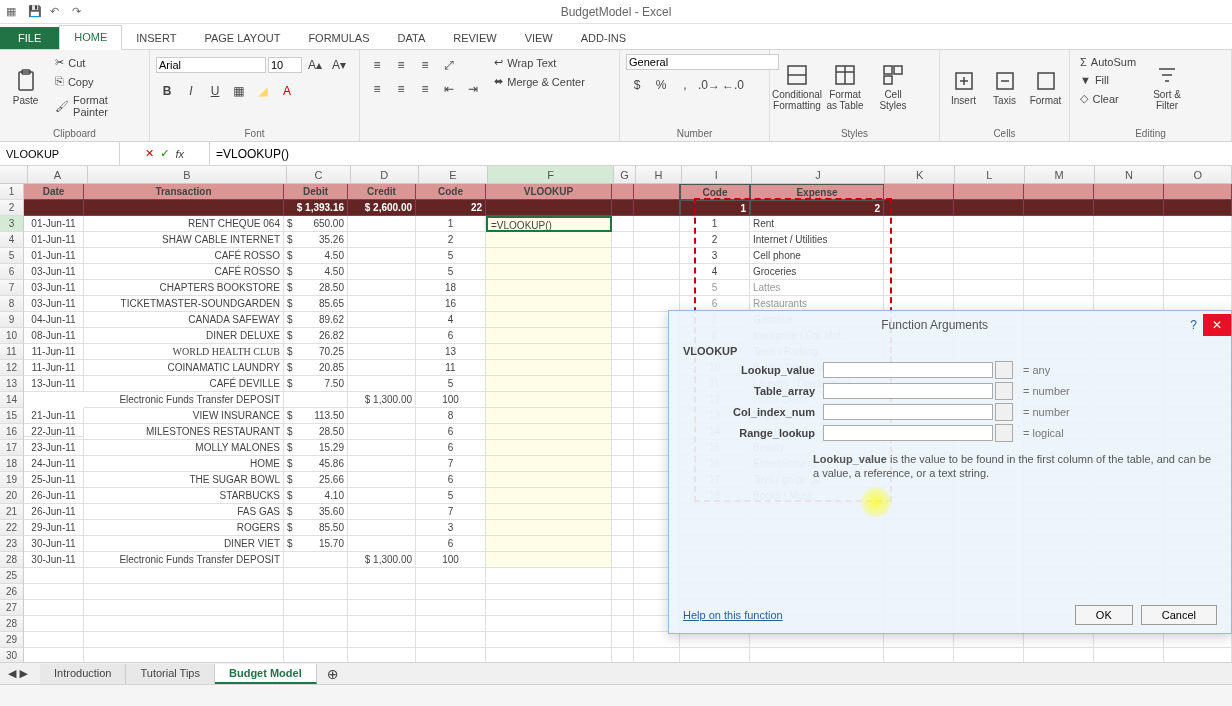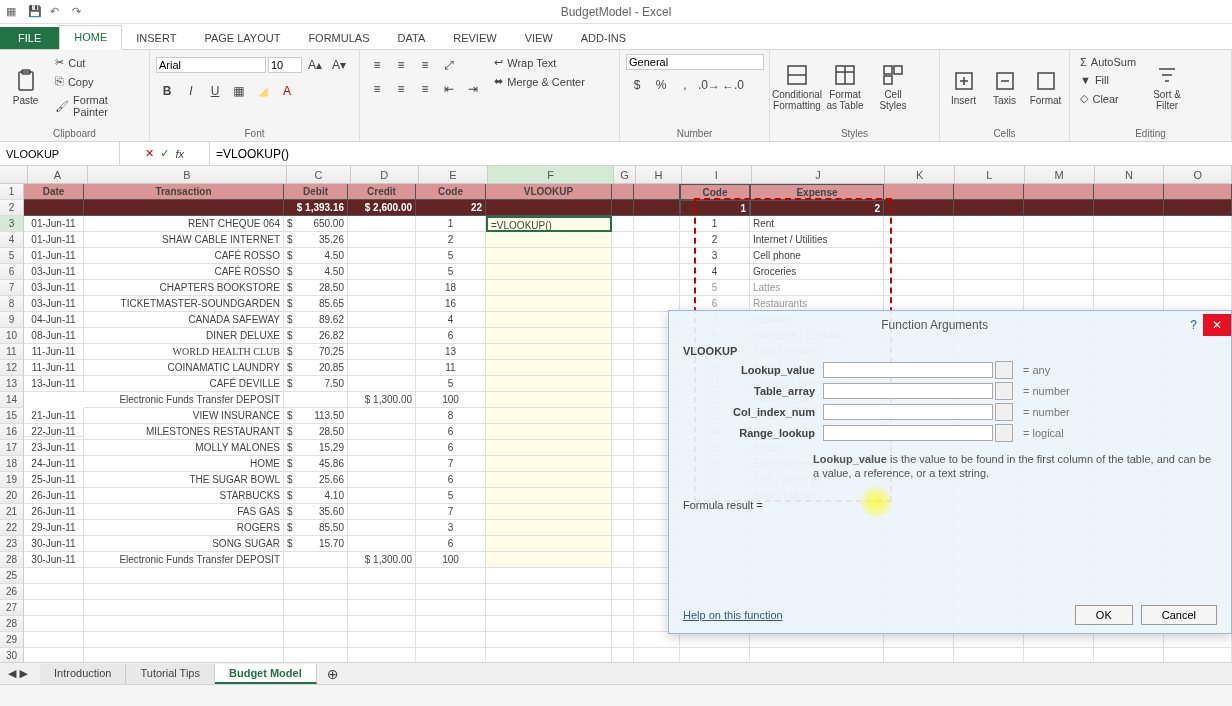--- a/index.html
+++ b/index.html
@@ -166,21 +166,21 @@
         <div class="smallbtn">
             <span>⬌</span>
             <span>Merge &amp; Center</span>
           </div>
       </div>
     </div>
   </div>
 
   <div class="group" style="width:150px">
     <div class="group-body vstack" style="gap:4px">
-      <input class="combo" style="width: 138px;" value="General">
+      <input class="combo" style="width: 153px;" value="General">
       <div class="hstack">
         <span class="toolbtn">$</span>
         <span class="toolbtn">%</span>
         <span class="toolbtn">,</span>
         <span class="toolbtn">.0→</span>
         <span class="toolbtn">←.0</span>
       </div>
     </div>
     <div class="group-label">Number</div>
   </div>
@@ -707,21 +707,21 @@
           <div class="cell" style="width: 70px;"></div>
           <div class="cell" style="width: 134px;"></div>
           <div class="cell" style="width: 70px;"></div>
           <div class="cell" style="width: 70px;"></div>
           <div class="cell" style="width: 70px;"></div>
           <div class="cell" style="width: 70px;"></div>
           <div class="cell" style="width: 68px;"></div>
         </div>
         <div class="row">
           <div class="cell ta-c" style="width: 60px;">30-Jun-11</div>
-          <div class="cell ta-r" style="width: 200px;">SONG SUGAR</div>
+          <div class="cell ta-r" style="width: 200px;">DINER VIET</div>
           <div class="cell ta-r" style="width: 64px;"><span style="float:left">$</span>15.70</div>
           <div class="cell ta-r" style="width: 68px;"></div>
           <div class="cell ta-c" style="width: 70px;">6</div>
           <div class="cell fcell" style="width: 126px;"></div>
           <div class="cell" style="width: 22px;"></div>
           <div class="cell" style="width: 46px;"></div>
           <div class="cell" style="width: 70px;"></div>
           <div class="cell" style="width: 134px;"></div>
           <div class="cell" style="width: 70px;"></div>
           <div class="cell" style="width: 70px;"></div>
@@ -905,21 +905,20 @@
         <div class="dlg-row">
           <span class="lbl">Range_lookup</span>
           <input style="">
           <span class="refbtn"></span>
           <span class="eq">=   logical</span>
         </div>
       </div>
     <div class="dialog-desc" style="padding-left:130px">
       <b>Lookup_value</b><span> is the value to be found in the first column of the table, and can be a value, a reference, or a text string.</span>
     </div>
-    <div style="margin-top:18px">Formula result =</div>
   </div>
   <div class="dialog-foot">
     <span class="link">Help on this function</span>
     <div class="btns">
       <button>OK</button>
       <button>Cancel</button>
     </div>
   </div>
   <div class="highlight-circle" style="left:192px;top:176px"></div>
 </div>

